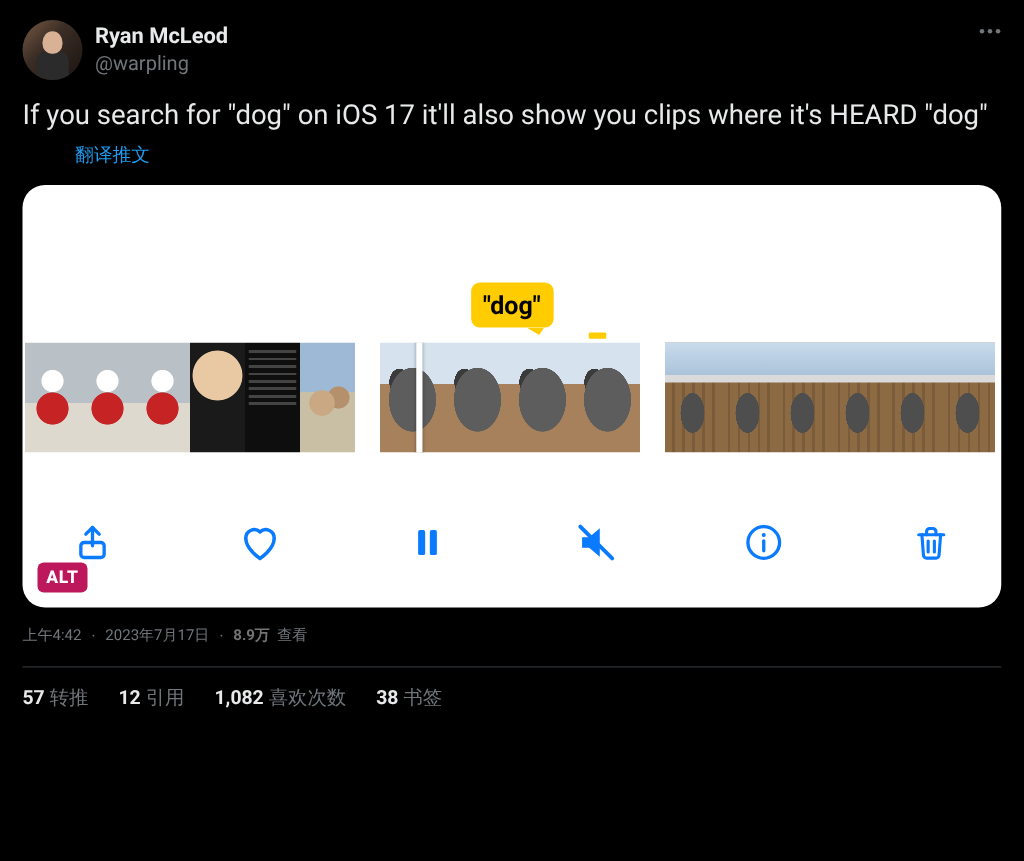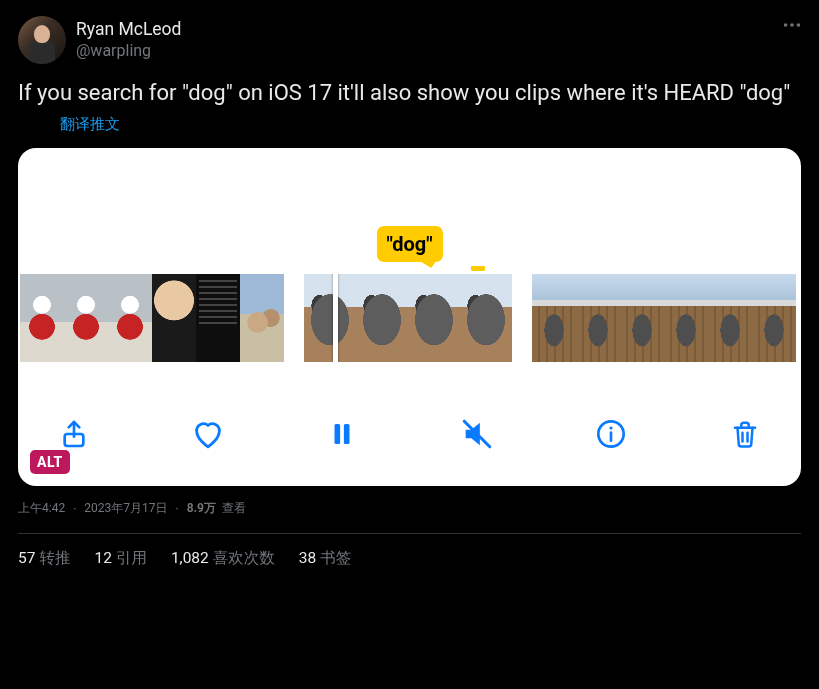--- a/index.html
+++ b/index.html
@@ -22,21 +22,21 @@
   .avatar::after{
     content:""; position:absolute; left:16px; top:9px; width:16px; height:18px;
     border-radius: 50% 50% 45% 45%;
     background: #d9b296;
   }
   .avatar::before{
     content:""; position:absolute; left:11px; top:25px; width:26px; height:24px;
     background:#2b2b2b; border-radius: 8px 8px 0 0;
   }
   .names { display: flex; flex-direction: column; line-height: 1.25; }
-  .display-name { font-weight: 400; font-size: 17.5px; color: #e7e9ea; }
+  .display-name { font-weight: 700; font-size: 17.5px; color: #e7e9ea; }
   .handle { font-size: 16px; color: #71767b; }
   .body-text { margin-top: 14px; font-size: 22px; line-height: 1.32; color: #e7e9ea; }
   .translate-link { display:inline-block; margin-top: 8px; color:#1d9bf0; font-size:15px;margin-left:42px; }
   .media-card {
     margin-top: 14px; width: 783px; height: 338px; border-radius: 18px;
     background:#fff; position: relative; overflow: hidden;
   }
   .bubble{
     position:absolute; left:50%; transform:translateX(-50%); top:78px;
     background:#ffcc00; color:#000; font-weight:700; font-size:20px;
@@ -124,21 +124,21 @@
   .alt-badge{
     position:absolute; left:12px; bottom:12px; background:#be185d; color:#fff;
     font-weight:800; font-size:14px; letter-spacing:.5px; padding:4px 7px;
     border-radius:5px;
   }
   .meta{ margin-top:14px; color:#71767b; font-size:12px; display:flex; gap:6px; align-items:center;}
   .meta .sep{ padding:0 2px;}
   .meta .strong{ color:#737373; font-weight:700; }
   .divider{ height:1px; background:#2f3336; margin-top:16px;}
   .engage{ display:flex; gap:24px; padding-top:14px; font-size:15.5px; color:#71767b;}
-  .engage .num{ color:#e7e9ea; font-weight:400; margin-right:4px;}
+  .engage .num{ color:#e7e9ea; font-weight:700; margin-right:4px;}
 </style>
 </head>
 <body>
 
 <div class="tweet">
   <div class="more-icon">
     <svg width="22" height="22" viewBox="0 0 24 24" fill="currentColor">
         <circle cx="5" cy="12" r="2"></circle>
         <circle cx="12" cy="12" r="2"></circle>
         <circle cx="19" cy="12" r="2"></circle>

